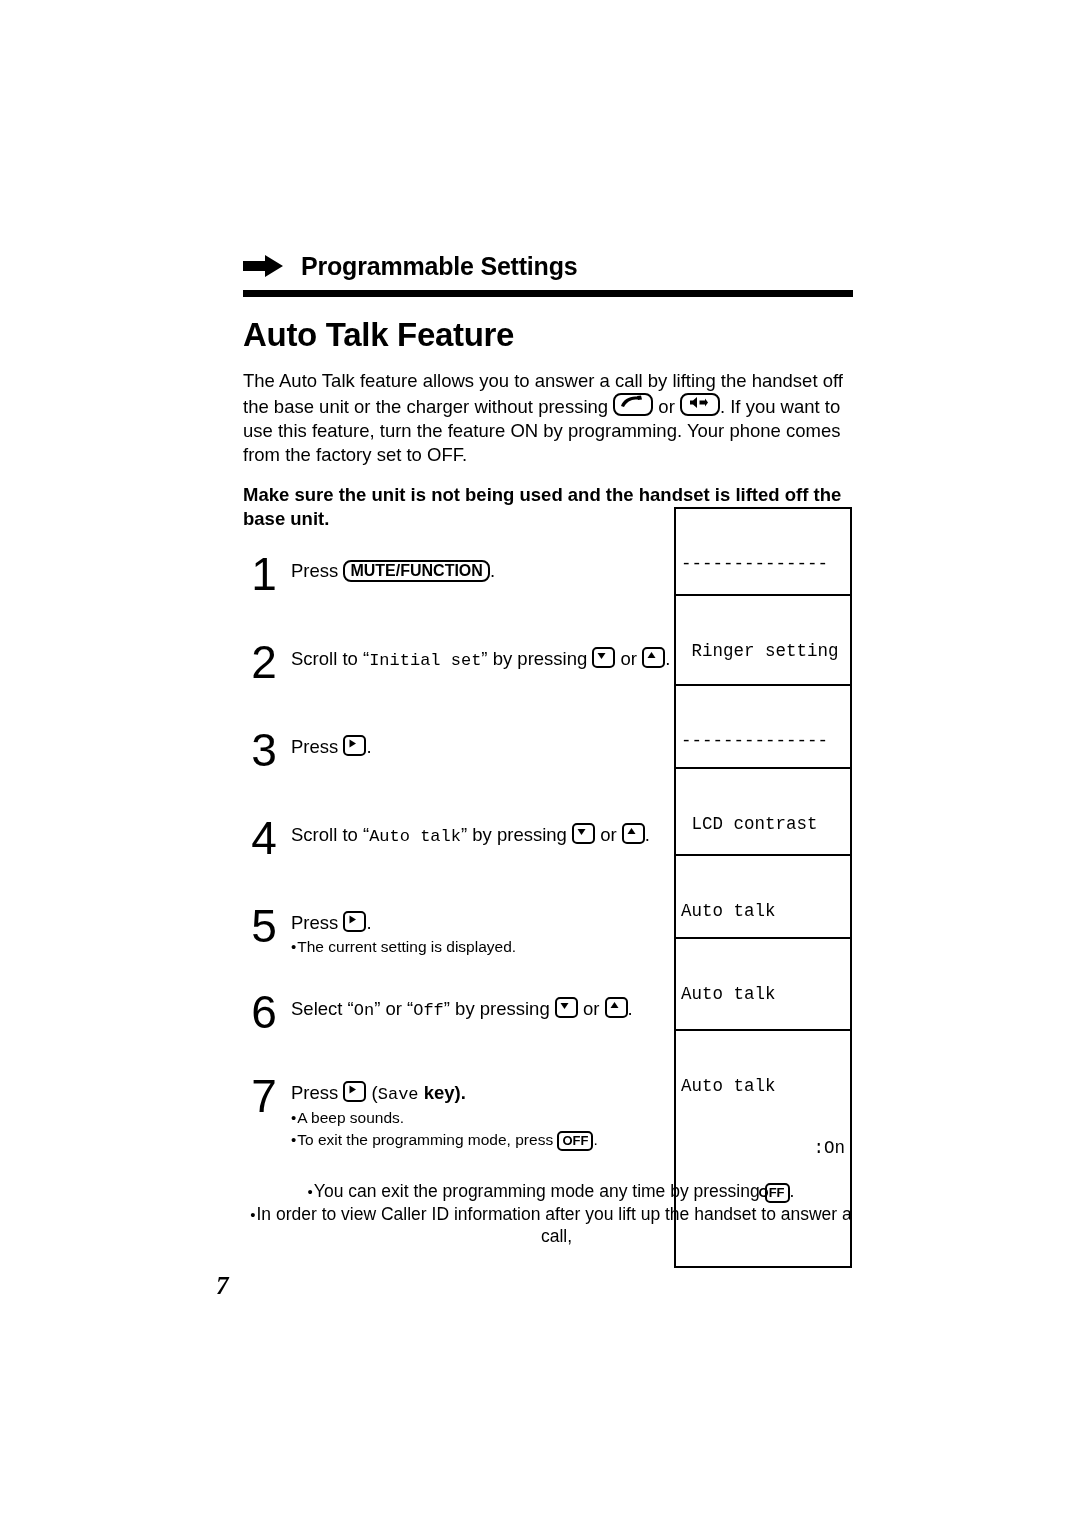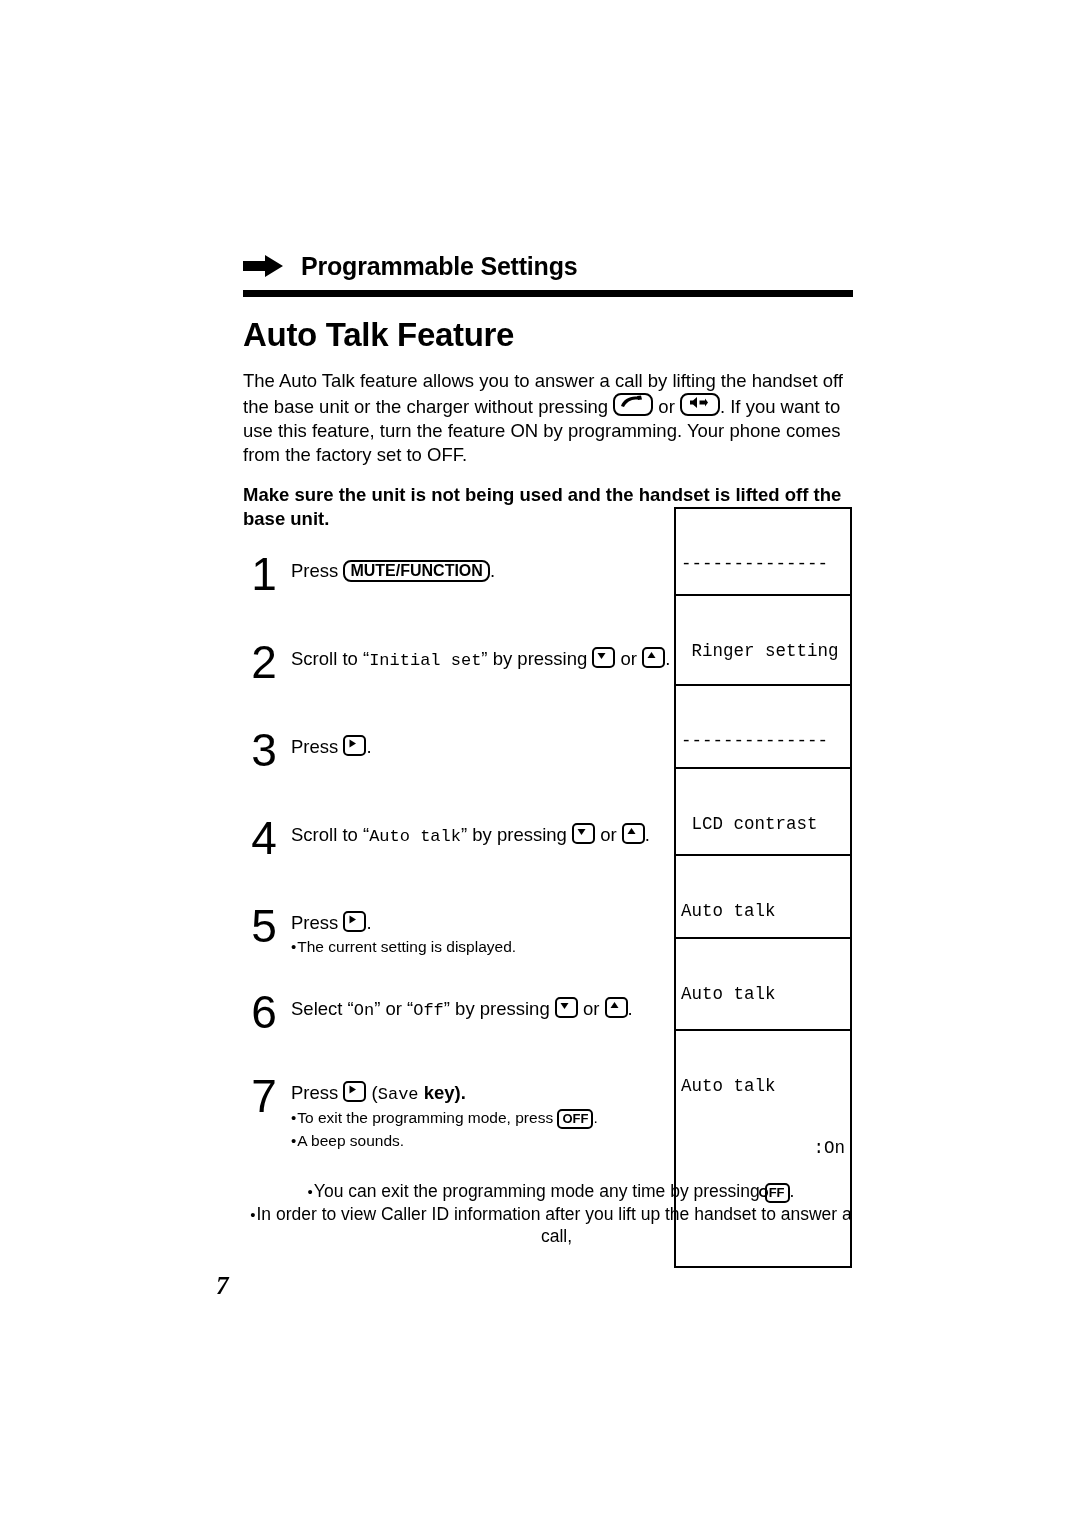--- a/index.html
+++ b/index.html
@@ -313,22 +313,22 @@
                 </svg></span><span>.</span></div>
         </div>
       </div>
 
       <div class="step" style="min-height:80px">
         <div class="step-num">7</div>
         <div class="step-body" style="width:420px">
           <div class="step-main"><span>Press</span>&nbsp;<span class="arrowkey"><svg width="15" height="13" viewBox="0 0 15 13">
                   <path d="M4.5,2.5 L4.5,10.5 L11,6.5 Z" fill="#000"></path>
                 </svg></span><span> (</span><span class="mono">Save</span><span style="font-weight:bold"> key).</span></div>
+          <div class="step-sub bullet">A beep sounds.</div>
           <div class="step-sub"><span class="bullet"></span><span>To exit the programming mode, press </span><span class="key tiny">OFF</span><span>.</span></div>
-          <div class="step-sub bullet">A beep sounds.</div>
         </div>
       </div>
 
     </div>
   </div>
 
   <div class="lcd" style="left:674px; top:507px;">
     <span class="lcd-line">--------------</span>
     <span class="lcd-line"><span class="cursor">▶</span><span>Save directory</span></span>
     <span class="lcd-line"> V.M. access</span>

